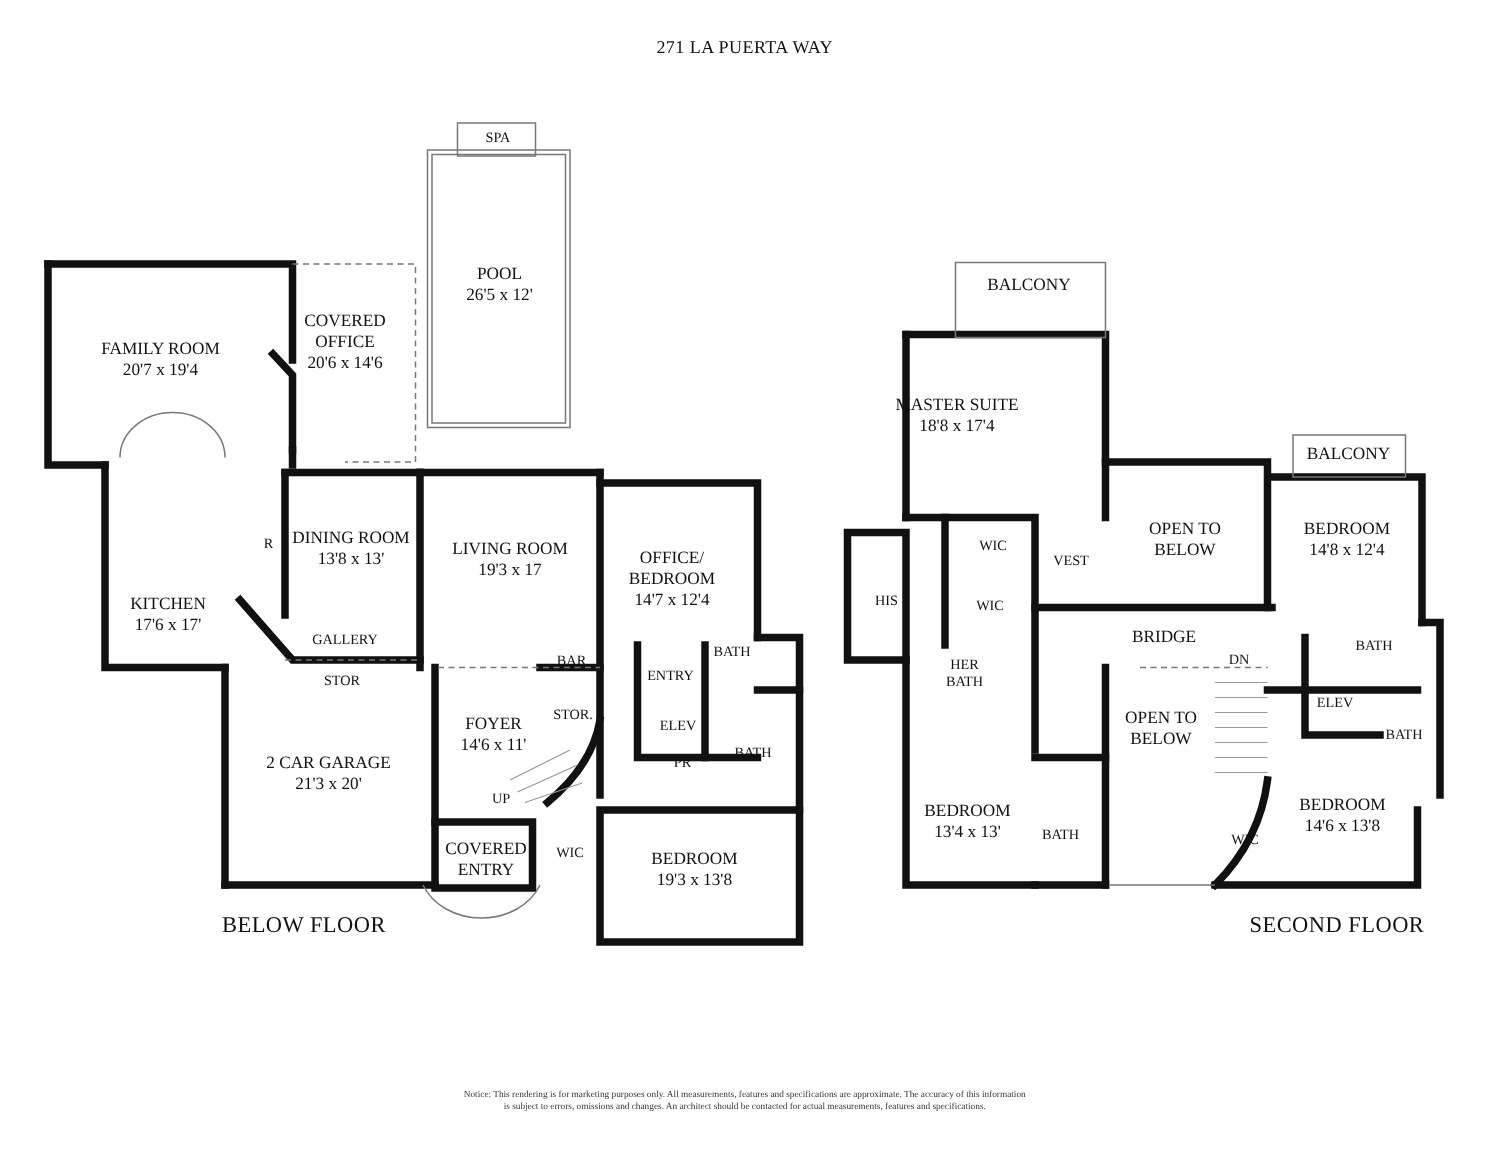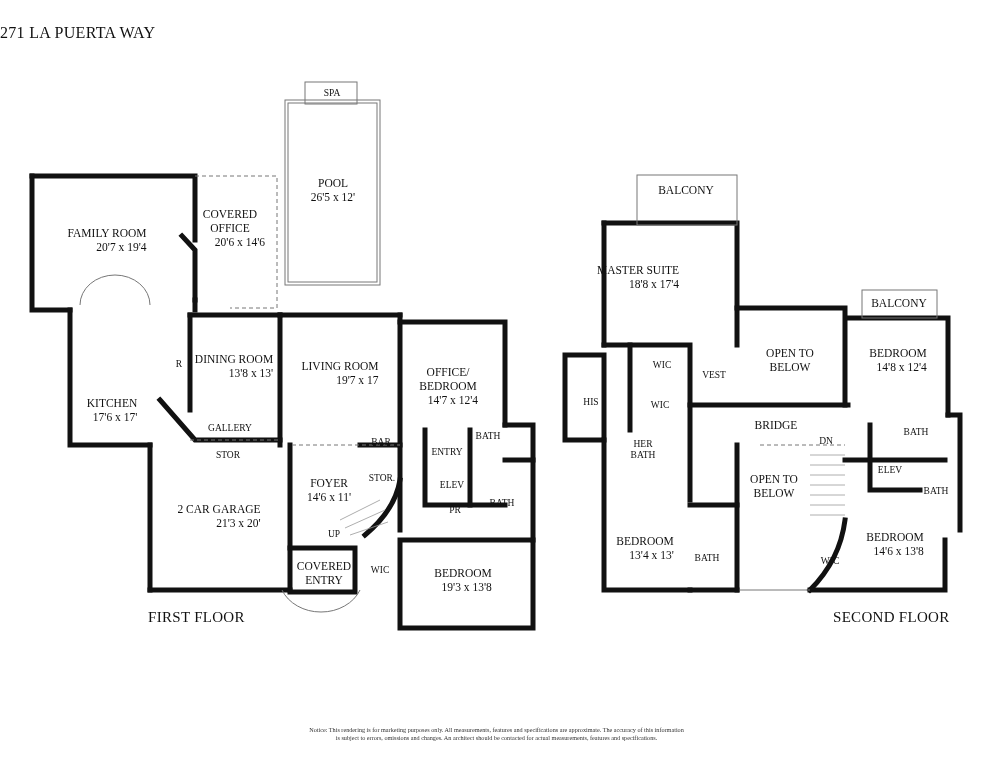--- a/index.html
+++ b/index.html
@@ -1,20 +1,20 @@
 <!DOCTYPE html>
 <html><head>
 <meta charset="utf-8">
 <style>
   html,body{margin:0;padding:0;background:#fff;}
   body{width:993px;height:768px;position:relative;overflow:hidden;font-family:"Liberation Serif","DejaVu Serif",serif;color:#111;}
-  .title{position:absolute;left:0;width:993px;top:24px;font-size:16px;letter-spacing:0.3px;}
+  .title{position:absolute;left:0;width:993px;top:24px;text-align:center;font-size:12px;letter-spacing:0.3px;}
   svg.plan{position:absolute;left:0;top:0;}
   .lbl{position:absolute;text-align:center;font-size:11.5px;line-height:14px;white-space:nowrap;transform:translate(-50%,-50%);}
-  .lbl .dim{display:block;text-align:right;}
+  .lbl .dim{display:block;}
   .sm{font-size:9.5px;line-height:11px;}
   .floor-label{position:absolute;font-size:15px;letter-spacing:0.3px;}
   .notice{position:absolute;left:0;width:993px;top:726px;text-align:center;font-size:6.2px;line-height:8px;color:#333;}
 </style>
 </head>
 <body>
 
 <div class="title">271 LA PUERTA WAY</div>
 
 <svg class="plan" width="993" height="768" viewBox="0 0 993 768">
@@ -110,21 +110,21 @@
 </svg>
 
 <div class="lbl" style="left:107px;top:240px"><span>FAMILY ROOM</span><span class="dim">20'7 x 19'4</span></div>
 <div class="lbl" style="left:230px;top:228px">
     <span style="display:block;white-space:normal;width:70px">COVERED OFFICE</span>
     <span class="dim">20'6 x 14'6</span>
   </div>
 <div class="lbl" style="left:333px;top:190px"><span>POOL</span><span class="dim">26'5 x 12'</span></div>
 <div class="lbl sm" style="left:332px;top:93px">SPA</div>
 <div class="lbl" style="left:234px;top:366px"><span>DINING ROOM</span><span class="dim">13'8 x 13'</span></div>
-<div class="lbl" style="left:340px;top:373px"><span>LIVING ROOM</span><span class="dim">19'7 x 17</span></div>
+<div class="lbl" style="left:340px;top:373px"><span>LIVING ROOM</span><span class="dim">19'3 x 17</span></div>
 <div class="lbl" style="left:448px;top:386px">
     <span style="display:block;white-space:normal;width:60px">OFFICE/ BEDROOM</span>
     <span class="dim">14'7 x 12'4</span>
   </div>
 <div class="lbl" style="left:112px;top:410px"><span>KITCHEN</span><span class="dim">17'6 x 17'</span></div>
 <div class="lbl sm" style="left:230px;top:428px">GALLERY</div>
 <div class="lbl sm" style="left:381px;top:442px">BAR</div>
 <div class="lbl sm" style="left:447px;top:452px">ENTRY</div>
 <div class="lbl sm" style="left:488px;top:436px">BATH</div>
 <div class="lbl sm" style="left:228px;top:455px">STOR</div>
@@ -135,21 +135,21 @@
 <div class="lbl sm" style="left:502px;top:503px">BATH</div>
 <div class="lbl" style="left:219px;top:516px"><span>2 CAR GARAGE</span><span class="dim">21'3 x 20'</span></div>
 <div class="lbl sm" style="left:334px;top:534px">UP</div>
 <div class="lbl" style="left:324px;top:573px">
     <span style="display:block;white-space:normal;width:60px">COVERED ENTRY</span>
   </div>
 <div class="lbl sm" style="left:380px;top:570px">WIC</div>
 <div class="lbl" style="left:463px;top:580px"><span>BEDROOM</span><span class="dim">19'3 x 13'8</span></div>
 <div class="lbl sm" style="left:179px;top:364px">R</div>
 
-<div class="floor-label" style="left:148px;top:609px">FIRST FLOOR</div>
+<div class="floor-label" style="left:148px;top:609px">BELOW FLOOR</div>
 
 <div class="lbl" style="left:686px;top:190px">BALCONY</div>
 <div class="lbl" style="left:638px;top:277px"><span>MASTER SUITE</span><span class="dim">18'8 x 17'4</span></div>
 <div class="lbl sm" style="left:662px;top:365px">WIC</div>
 <div class="lbl sm" style="left:714px;top:375px">VEST</div>
 <div class="lbl sm" style="left:591px;top:402px">HIS</div>
 <div class="lbl sm" style="left:660px;top:405px">WIC</div>
 <div class="lbl sm" style="left:643px;top:450px">
     <span style="display:block;white-space:normal;width:30px">HER BATH</span>
   </div>

